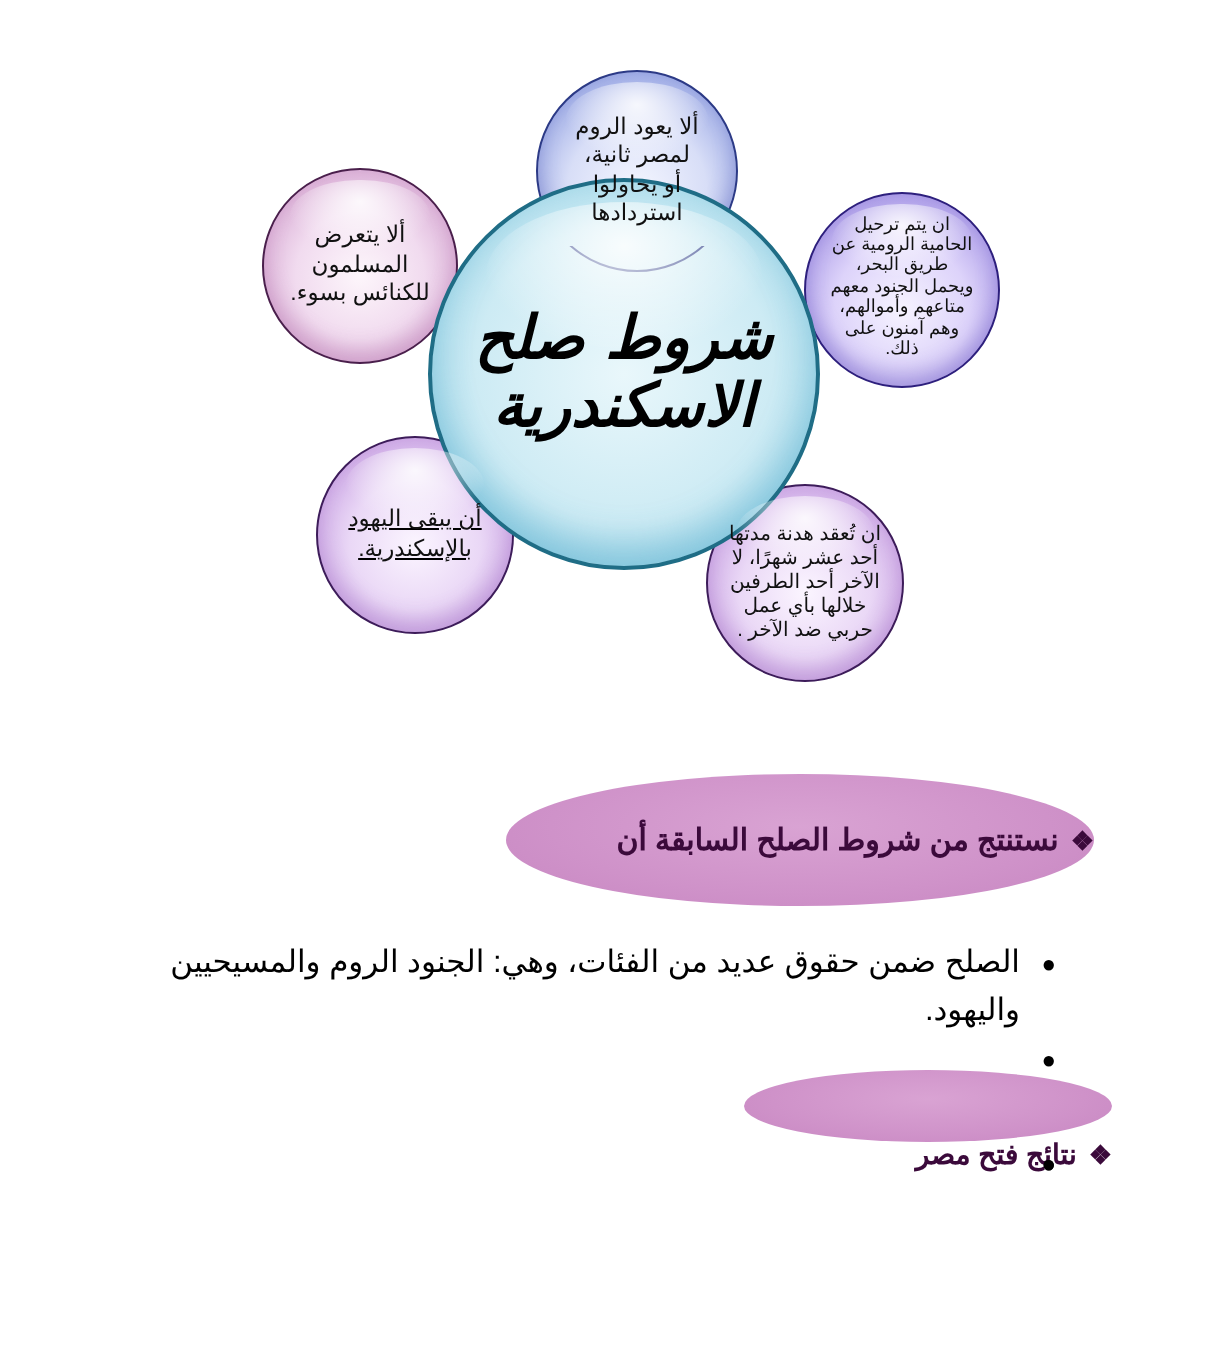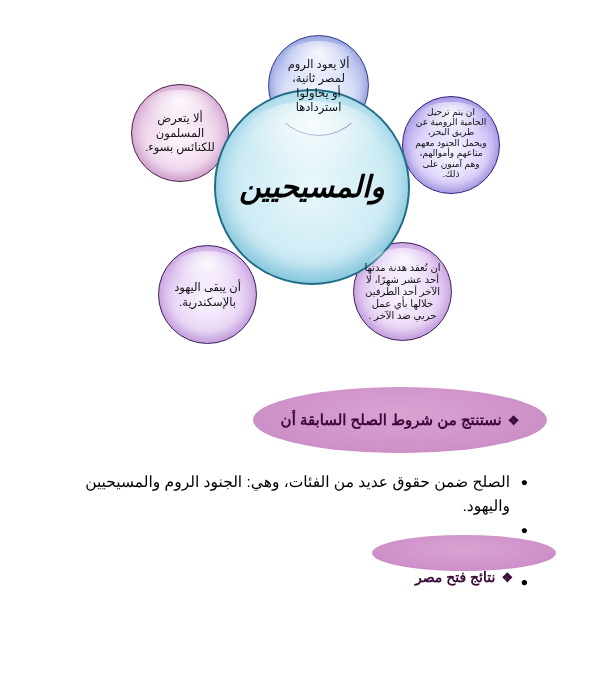--- a/index.html
+++ b/index.html
@@ -81,21 +81,21 @@
       font-size: 30px;
       line-height: 1.15;
       color: #000;
     }
     .section-pill {
       position: absolute;
       border-radius: 50%;
       background: radial-gradient(ellipse at 50% 40%, #d9a3d3 0%, #cf92c9 60%, #c786c1 100%);
       display: flex;
       align-items: center;
-      justify-content: center;
+      justify-content: flex-start;
       direction: rtl;
     }
     .section-pill .pill-text {
       font-family: "Liberation Sans", sans-serif;
       font-weight: bold;
       color: #3b0a3b;
       font-size: 15px;
       white-space: nowrap;
     }
     .pill-text .diamond {
@@ -152,40 +152,41 @@
       <div>ان يتم ترحيل</div>
       <div>الحامية الرومية عن</div>
       <div>طريق البحر،</div>
       <div>ويحمل الجنود معهم</div>
       <div>متاعهم وأموالهم،</div>
       <div>وهم آمنون على</div>
       <div>ذلك.</div>
     </div>
   </div>
 
-  <div class="bubble b-lilac" style="left:158px; top:245px; width:99px; height:99px;">
+  <div class="bubble b-lilac" style="left:158px; top:218px; width:99px; height:99px;text-decoration:underline;">
     <div class="txt" style="font-size:11.5px; line-height:1.25;">
       <div>أن يبقى اليهود</div>
       <div>بالإسكندرية.</div>
     </div>
   </div>
 
   <div class="bubble b-lilac" style="left:353px; top:242px; width:99px; height:99px;">
     <div class="txt" style="font-size:10px; line-height:1.2;">
       <div>ان تُعقد هدنة مدتها</div>
       <div>أحد عشر شهرًا، لا</div>
       <div>الآخر أحد الطرفين</div>
       <div>خلالها بأي عمل</div>
       <div>حربي ضد الآخر .</div>
     </div>
   </div>
 
   <div class="bubble b-center" style="left:214px; top:89px; width:196px; height:196px;">
     <div class="txt">
-      <div>والمسيحيين</div>
+      <div>شروط صلح</div>
+      <div>الاسكندرية</div>
     </div>
   </div>
 
   <div class="bubble b-blue" style="left:268px; top:-1px; width:101px; height:101px; background:transparent; box-shadow:none; clip-path: inset(88px 0 0 0);">
   </div>
 </div>
 
 <div class="section-pill" style="left:253px; top:387px; width:294px; height:66px;">
   <span class="pill-text">
     <span class="diamond">❖</span><span>نستنتج من شروط الصلح السابقة أن</span>

